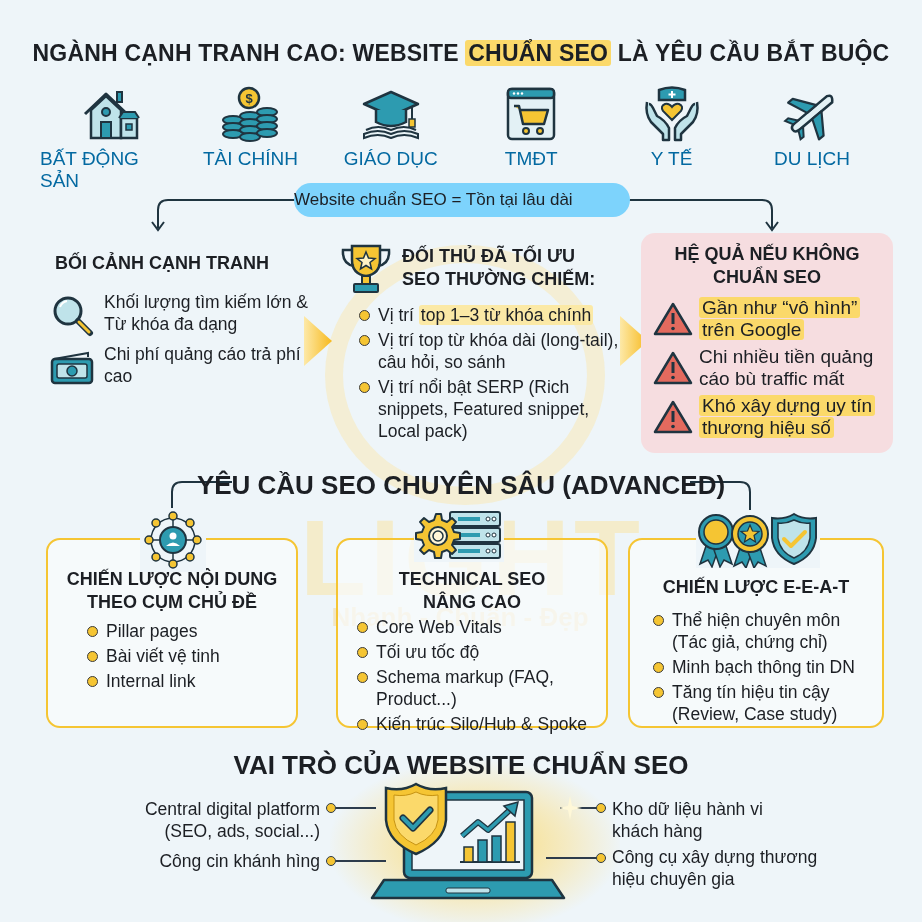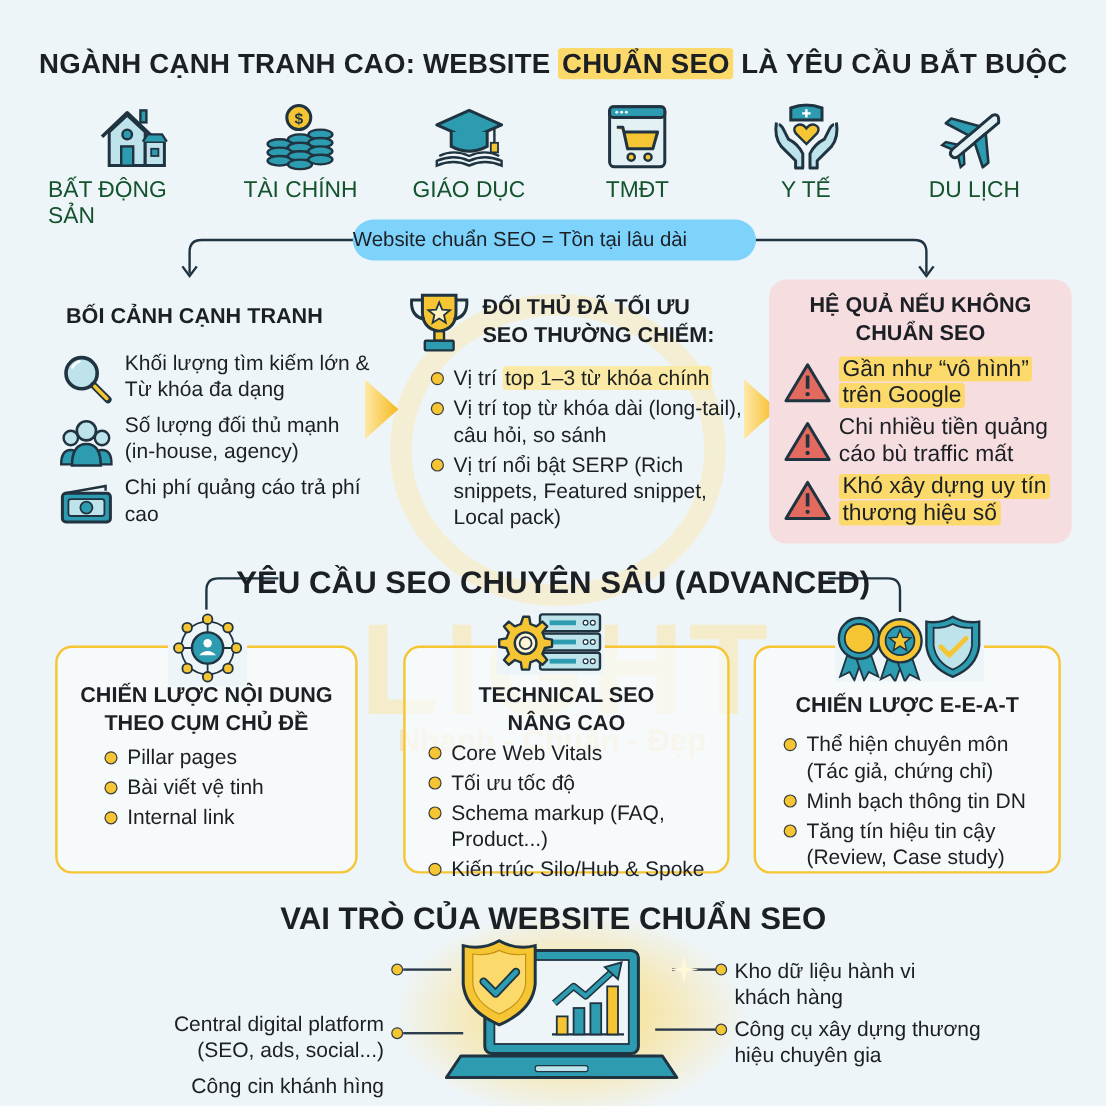--- a/index.html
+++ b/index.html
@@ -31,21 +31,21 @@
   .title {
     position: absolute; top: 40px; left: 0; width: 922px; text-align: center;
     font-size: 23px; font-weight: bold; letter-spacing: 0.2px; z-index: 2;
   }
   .hl { background: #fbd96a; padding: 0 3px; border-radius: 3px; }
 
   
   .industries { position: absolute; top: 86px; left: 40px; width: 842px; display: flex; justify-content: space-between; z-index: 2; }
   .ind { width: 140px; display: flex; flex-direction: column; align-items: center; }
   .ind svg { width: 62px; height: 56px; }
-  .ind-label { margin-top: 6px; font-size: 19px; color: #14532d; }
+  .ind-label { margin-top: 6px; font-size: 19px; color: #0369a1; }
 
   
   .pill {
     position: absolute; top: 183px; left: 294px; width: 336px; height: 34px;
     background: #7dd3fc; border-radius: 17px; text-align: left; line-height: 34px;
     font-size: 17px; z-index: 3;
   }
 
   
   .col-h { font-weight: bold; font-size: 18px; line-height: 23px; }
@@ -89,21 +89,21 @@
   .card {
     position: absolute; border: 2.5px solid #f5c533; border-radius: 14px;
     background: rgba(250,252,252,0.7); z-index: 2;
   }
   .card-icon { position: absolute; z-index: 4; background: #eef5f9; }
   .card .col-h { text-align: center; }
   .card .bl { margin-top: 6px; }
 
   
   .role { position: absolute; font-size: 17.5px; line-height: 22px; z-index: 3; }
-  .role.right-al { text-align: right; margin-top: 44px; }
+  .role.right-al { text-align: right; }
   .dot { position: absolute; width: 10px; height: 10px; border-radius: 50%; background: #f5c533; border: 1.5px solid #2d3c4c; z-index: 3; }
   .line { position: absolute; height: 2px; background: #2d3c4c; z-index: 2; }
   .glow {
     position: absolute; left: 330px; top: 760px; width: 290px; height: 170px;
     background: radial-gradient(ellipse at center, rgba(252,214,92,0.85) 0%, rgba(252,222,130,0.45) 45%, rgba(238,245,249,0) 72%);
     z-index: 1;
   }
 </style>
 </head>
 <body>
@@ -209,31 +209,20 @@
 <div class="ctx">
   <div class="col-h">BỐI CẢNH CẠNH TRANH</div>
   <div class="ctx-item">
     <svg viewBox="0 0 44 44">
       <circle cx="18" cy="18" r="13" fill="#bfe3ea" stroke="#1f3440" stroke-width="3"></circle>
       <path d="M10 14 Q12 9 17 8" fill="none" stroke="#fff" stroke-width="2"></path>
       <path d="M28 28 L40 40" stroke="#1f3440" stroke-width="6" stroke-linecap="round"></path>
       <path d="M29 29 L39 39" stroke="#f5c533" stroke-width="3" stroke-linecap="round"></path>
     </svg>
     <span>Khối lượng tìm kiếm lớn &amp; Từ khóa đa dạng</span>
-  </div>
-  <div class="ctx-item">
-    <svg viewBox="0 0 44 44">
-      <circle cx="9" cy="20" r="6" fill="#bfe3ea" stroke="#1f3440" stroke-width="2"></circle>
-      <circle cx="35" cy="20" r="6" fill="#bfe3ea" stroke="#1f3440" stroke-width="2"></circle>
-      <path d="M1 42 Q1 30 9 30 Q17 30 17 42 Z" fill="#2d9bb0" stroke="#1f3440" stroke-width="2"></path>
-      <path d="M27 42 Q27 30 35 30 Q43 30 43 42 Z" fill="#2d9bb0" stroke="#1f3440" stroke-width="2"></path>
-      <circle cx="22" cy="14" r="8" fill="#bfe3ea" stroke="#1f3440" stroke-width="2.2"></circle>
-      <path d="M10 43 Q10 25 22 25 Q34 25 34 43 Z" fill="#2d9bb0" stroke="#1f3440" stroke-width="2.2"></path>
-    </svg>
-    <span>Số lượng đối thủ mạnh (in-house, agency)</span>
   </div>
   <div class="ctx-item">
     <svg viewBox="0 0 44 44">
       <path d="M4 14 L38 8 V12" fill="none" stroke="#1f3440" stroke-width="2"></path>
       <rect x="2" y="14" width="40" height="24" rx="3" fill="#2d9bb0" stroke="#1f3440" stroke-width="2.5"></rect>
       <rect x="7" y="19" width="30" height="14" rx="2" fill="#bfe3ea" stroke="#1f3440" stroke-width="1.5"></rect>
       <circle cx="22" cy="26" r="5" fill="#2d9bb0" stroke="#1f3440" stroke-width="1.5"></circle>
     </svg>
     <span>Chi phí quảng cáo trả phí cao</span>
   </div>

